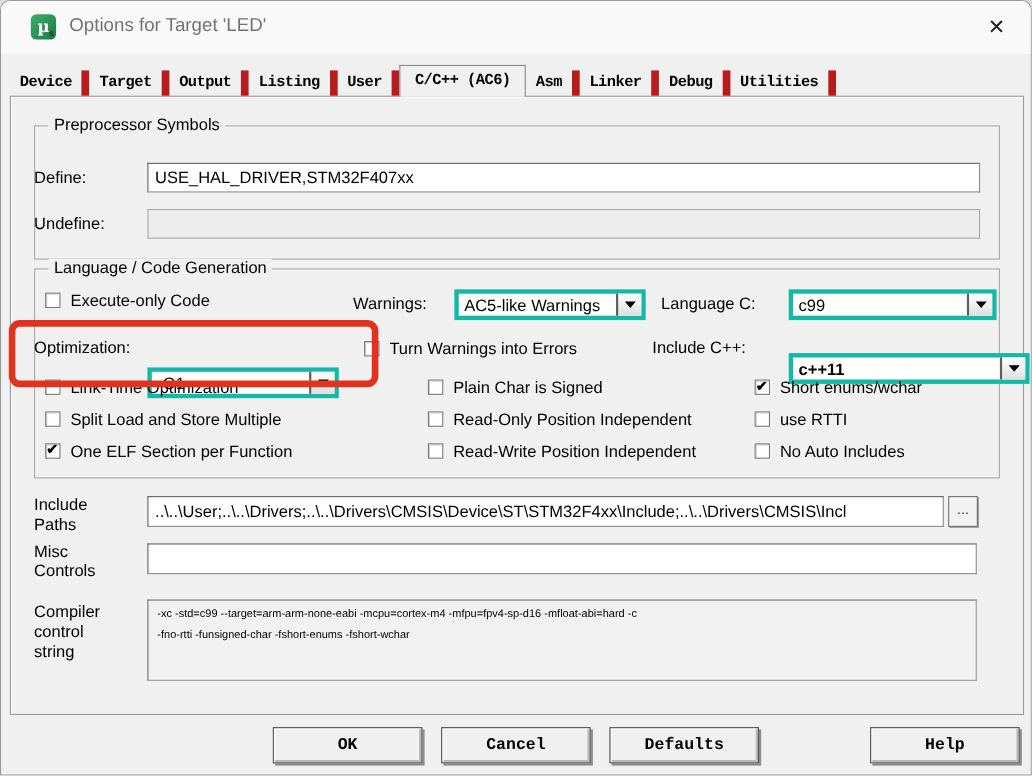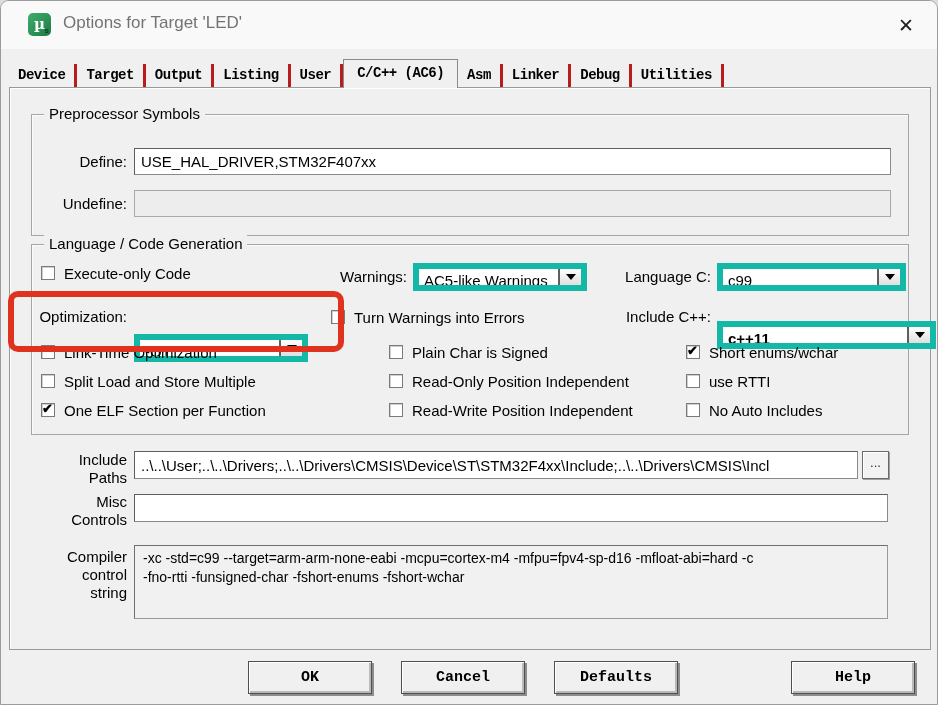--- a/index.html
+++ b/index.html
@@ -13,53 +13,53 @@
   .app-icon{position:absolute;left:27px;top:12px;width:23px;height:23px;border-radius:5px;
     background:linear-gradient(135deg,#3fae6a,#1d7a44);display:flex;align-items:center;justify-content:center;}
   .app-icon .glyph{color:#fff;font-weight:bold;font-size:15px;line-height:1;font-family:"DejaVu Serif",serif;}
   .app-icon .sub{position:absolute;right:2px;bottom:1px;font-size:8px;color:#0b3d22;font-weight:bold;}
   .title-text{position:absolute;left:62px;top:12px;font-size:17px;color:#737373;}
   .close-btn{position:absolute;right:16px;top:10px;width:30px;height:28px;display:flex;align-items:center;justify-content:center;
     font-size:19px;color:#222;cursor:pointer;}
   
   .tabs{position:absolute;left:8px;top:57px;height:29px;display:flex;align-items:flex-end;z-index:3;
     font-family:"Liberation Mono","DejaVu Sans Mono",monospace;font-weight:700;font-size:14px;letter-spacing:-0.5px;}
-  .tab{height:23px;line-height:22px;padding:0 9px;border-right:3px solid #b91c1c;white-space:nowrap;}
+  .tab{height:23px;line-height:22px;padding:0 9px;border-right:7px solid #b91c1c;white-space:nowrap;}
   .tab.active{height:28px;line-height:26px;padding:0 13px;background:#f0f0f0;
     border:1px solid #8a8a8a;border-bottom:none;margin-bottom:-1px;z-index:4;}
   
   .page{position:absolute;left:8px;top:86px;width:920px;height:561px;
     border:1px solid #999;box-shadow:inset 1px 1px 0 #fdfdfd;background:#f0f0f0;}
   
   .group{position:absolute;border:1px solid #a6a6a6;box-shadow:inset 1px 1px 0 #fbfbfb;}
   .legend{position:absolute;top:-10px;left:12px;background:#f0f0f0;padding:0 5px;font-size:15px;white-space:nowrap;}
   
-  .lbl{position:absolute;font-size:15px;text-align:right;white-space:pre-line;line-height:18px;}
+  .lbl{position:absolute;font-size:15px;white-space:pre-line;line-height:18px;}
   .lbl.vc{line-height:27px;}
   .field{position:absolute;background:#fff;border:1px solid #8a8a8a;border-top-color:#5f5f5f;border-left-color:#5f5f5f;
     font-family:"Liberation Sans",sans-serif;font-size:15px;padding:0 6px;box-sizing:border-box;color:#000;}
   .field.disabled{background:#ededed;border-color:#a9a9a9;}
   .multibox{position:absolute;background:#f1f1f1;border:1px solid #9a9a9a;border-top-color:#6f6f6f;border-left-color:#6f6f6f;
-    font-size:14px;padding:3px 8px;box-sizing:border-box;white-space:pre-wrap;line-height:19px;overflow:hidden;}
-  
-  .combo{position:absolute;background:#fff;border:6px solid #14b8a6;box-sizing:border-box;display:flex;align-items:stretch;}
+    font-size:10px;padding:3px 8px;box-sizing:border-box;white-space:pre-wrap;line-height:19px;overflow:hidden;}
+  
+  .combo{position:absolute;background:#fff;border:4px solid #14b8a6;box-sizing:border-box;display:flex;align-items:stretch;}
   .combo .val{flex:1;font-size:15px;line-height:23px;padding:0 5px;white-space:nowrap;overflow:hidden;}
   .combo .drop{width:21px;background:linear-gradient(#ffffff,#dfdfdf);border-left:2px solid #5f5f5f;
     display:flex;align-items:center;justify-content:center;cursor:pointer;}
   .combo .drop .arrow{width:0;height:0;border-left:5px solid transparent;border-right:5px solid transparent;border-top:6px solid #000;}
   
   .cb{position:absolute;display:flex;align-items:flex-start;gap:9px;font-size:15px;line-height:16px;cursor:default;}
   .cb .box{width:14px;height:14px;background:#fff;border:1px solid #7a7a7a;box-shadow:inset 1px 1px 0 #cfcfcf;
     box-sizing:border-box;position:relative;flex:none;margin-top:0px;}
   .cb .box.checked::after{content:"✔";position:absolute;left:0px;top:-3px;font-size:13px;font-weight:bold;color:#000;}
   
   .mini-btn{position:absolute;background:#f2f2f2;border:1px solid #6b6b6b;box-shadow:inset 1px 1px 0 #fff,1px 1px 0 #9f9f9f;
     font-size:13px;text-align:center;line-height:22px;cursor:pointer;box-sizing:border-box;color:#333;}
   
-  .btn{position:absolute;width:124px;height:33px;background:#f0f0f0;border:1px solid #4f4f4f;
+  .btn{position:absolute;width:136px;height:33px;background:#f0f0f0;border:1px solid #4f4f4f;
     box-shadow:inset 1px 1px 0 #ffffff,inset -2px -2px 0 #b9b9b9,2px 2px 0 #8d8d8d;
     font-family:"Liberation Mono","DejaVu Sans Mono",monospace;font-weight:700;font-size:15px;
     display:flex;align-items:center;justify-content:center;cursor:pointer;box-sizing:border-box;}
   
   .annotation{position:absolute;left:7px;top:290px;width:324px;height:49px;border:6px solid #e0331f;
     border-radius:10px;z-index:6;pointer-events:none;}
 </style>
 </head>
 <body>
 

